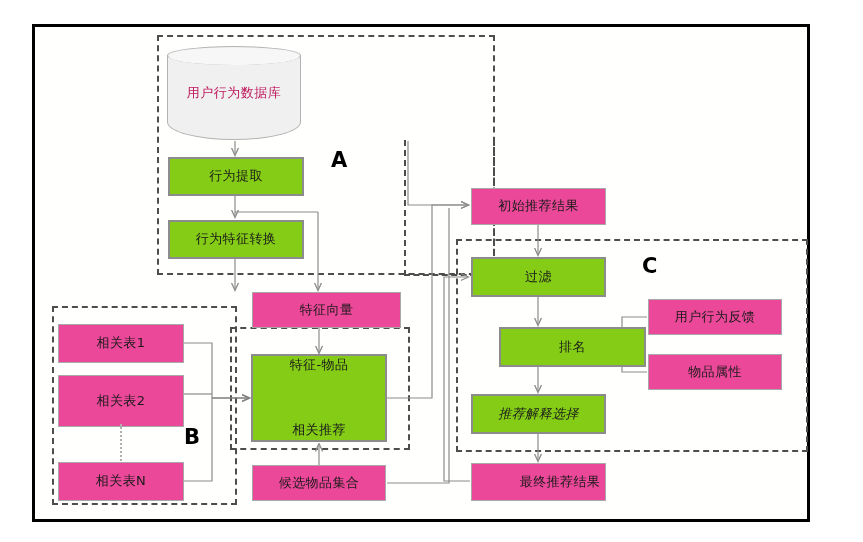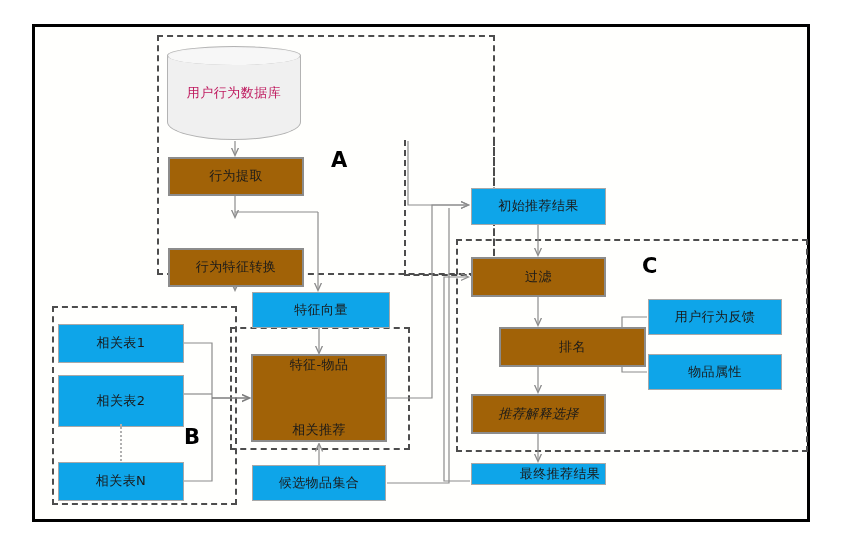--- a/index.html
+++ b/index.html
@@ -8,22 +8,22 @@
 
   
   #frame{position:absolute;left:32px;top:24px;width:778px;height:498px;
          border:3px solid #000000;background:#fffffd;box-sizing:border-box;}
 
   svg.wires{position:absolute;left:0;top:0;width:863px;height:542px;pointer-events:none;}
 
   .node{position:absolute;box-sizing:border-box;display:flex;align-items:center;
         justify-content:center;text-align:center;font-size:13px;color:#1a1a1a;
         line-height:1.28;letter-spacing:.4px;}
-  .light{background:#0ea5e9;border:1px solid #a8a8a8;}
-  .dark{background:#a16207;border:2px solid #8c8c8c;}
+  .light{background:#ec4899;border:1px solid #a8a8a8;}
+  .dark{background:#84cc16;border:2px solid #8c8c8c;}
 
   
   .cyl{position:absolute;}
   .cyl .body{position:absolute;left:0;right:0;top:9px;bottom:0;background:#f0f0f0;
              border-left:1px solid #b3b3b3;border-right:1px solid #b3b3b3;
              border-bottom:1px solid #b3b3b3;border-bottom-left-radius:50% 18px;
              border-bottom-right-radius:50% 18px;box-sizing:border-box;}
   .cyl .top{position:absolute;left:0;right:0;top:0;height:19px;background:#f4f4f4;
             border:1px solid #b3b3b3;border-radius:50%;box-sizing:border-box;}
   .cyl .cap{position:absolute;left:1px;right:1px;top:1px;height:17px;
@@ -113,25 +113,25 @@
         <div class="cap"></div>
       </div>
     <div class="lbl">用户行为数据库</div>
   </div>
 
 
   <div class="node dark" style="left:168px;top:157px;width:136px;height:39px;">
     <span>行为提取</span>
   </div>
 
-  <div class="node dark" style="left:168px;top:220px;width:136px;height:39px;margin-top:28px;">
+  <div class="node dark" style="left:168px;top:220px;width:136px;height:39px;">
     <span>行为特征转换</span>
   </div>
 
-  <div class="node light" style="left:252px;top:292px;width:138px;height:36px;">
+  <div class="node light" style="left:252px;top:292px;width:149px;height:36px;">
     <span>特征向量</span>
   </div>
 
   <div class="node dark" style="left:251px;top:354px;width:136px;height:88px;flex-direction:column;gap:48px;">
     <span>特征-物品</span>
     <span>相关推荐</span>
   </div>
 
   <div class="node light" style="left:252px;top:465px;width:134px;height:36px;">
     <span>候选物品集合</span>
@@ -160,21 +160,21 @@
   </div>
 
   <div class="node dark" style="left:471px;top:327px;width:147px;height:40px;margin-left:28px;">
     <span>排名</span>
   </div>
 
   <div class="node dark" style="left:471px;top:394px;width:135px;height:40px;font-style:italic;">
     <span>推荐解释选择</span>
   </div>
 
-  <div class="node light" style="left:471px;top:463px;width:135px;height:22px;padding-left:43px;">
+  <div class="node light" style="left:471px;top:463px;width:135px;height:38px;padding-left:43px;">
     <span>最终推荐结果</span>
   </div>
 
   <div class="node light" style="left:648px;top:299px;width:134px;height:36px;">
     <span>用户行为反馈</span>
   </div>
 
   <div class="node light" style="left:648px;top:354px;width:134px;height:36px;">
     <span>物品属性</span>
   </div>

